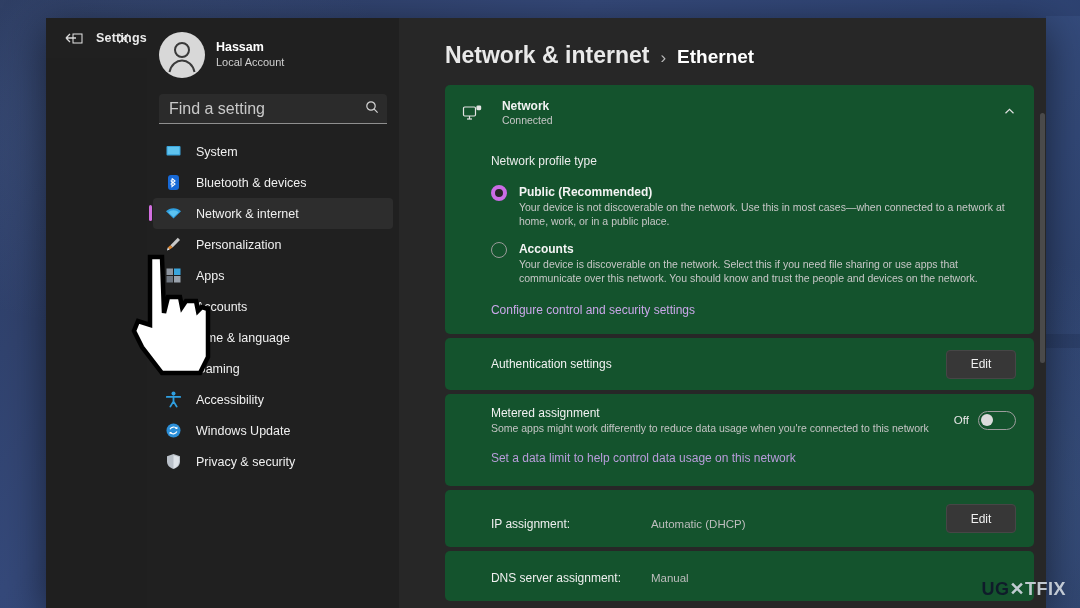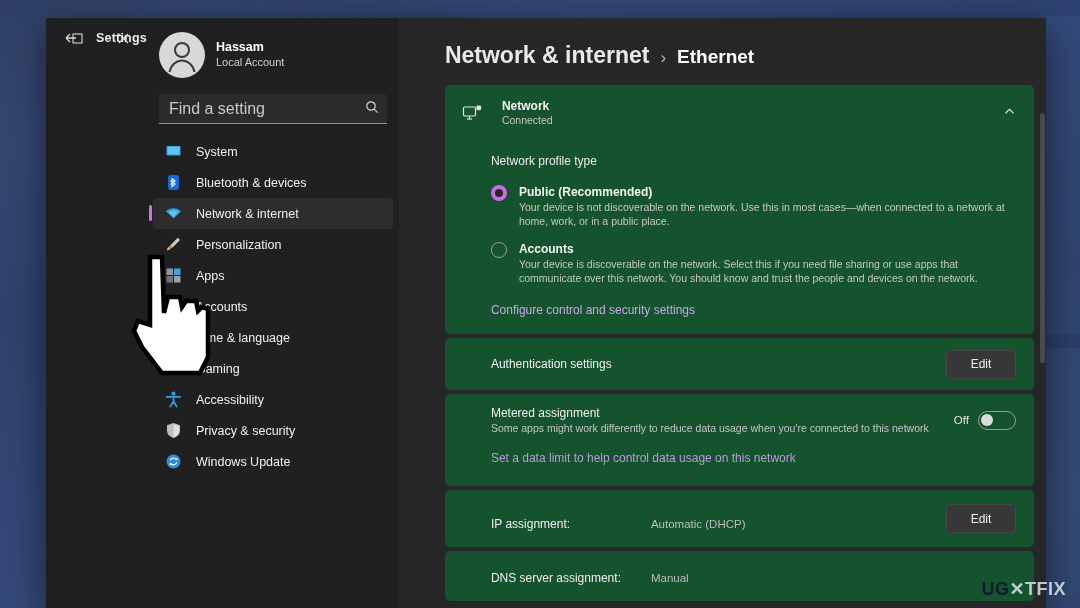--- a/index.html
+++ b/index.html
@@ -360,36 +360,36 @@
                 <circle cx="8.5" cy="2.6" r="2" fill="#2f9fe0"></circle>
                 <path d="M1.8 5.9h13.4M8.5 5.4v5M8.5 10.4L5.3 15.6M8.5 10.4l3.2 5.2" stroke="#2f9fe0" stroke-width="1.8" fill="none" stroke-linecap="round"></path>
               </svg>
           </span>
           <span class="nav-label">Accessibility</span>
         </div>
 
         <div class="nav-item">
           <span class="nav-ico">
             <svg width="17" height="17" viewBox="0 0 17 17">
-                <path d="M8.5 1L15 3.3v5.2c0 3.6-2.7 6.4-6.5 7.5C4.7 14.9 2 12.1 2 8.5V3.3z" fill="#b9c0c8"></path>
-                <path d="M8.5 2.2v13.4c3.3-1 5.4-3.5 5.4-7V4z" fill="#dde2e7"></path>
-              </svg>
-          </span>
-          <span class="nav-label">Privacy &amp; security</span>
-        </div>
-
-        <div class="nav-item">
-          <span class="nav-ico">
-            <svg width="17" height="17" viewBox="0 0 17 17">
                 <circle cx="8.5" cy="8.5" r="7" fill="#2b8fd8"></circle>
                 <path d="M11.8 6.6A4 4 0 005 7.3M5.2 10.4a4 4 0 006.7-.8" fill="none" stroke="#fff" stroke-width="1.2"></path>
                 <path d="M12.4 4.6v2.4h-2.4zM4.6 12.4V10h2.4z" fill="#fff"></path>
               </svg>
           </span>
           <span class="nav-label">Windows Update</span>
+        </div>
+
+        <div class="nav-item">
+          <span class="nav-ico">
+            <svg width="17" height="17" viewBox="0 0 17 17">
+                <path d="M8.5 1L15 3.3v5.2c0 3.6-2.7 6.4-6.5 7.5C4.7 14.9 2 12.1 2 8.5V3.3z" fill="#b9c0c8"></path>
+                <path d="M8.5 2.2v13.4c3.3-1 5.4-3.5 5.4-7V4z" fill="#dde2e7"></path>
+              </svg>
+          </span>
+          <span class="nav-label">Privacy &amp; security</span>
         </div>
 
       </div>
     </div>
 
     <div class="content">
 
       <div class="crumbs">
         <span class="crumb-1">Network &amp; internet</span>
         <span class="crumb-sep">›</span>

